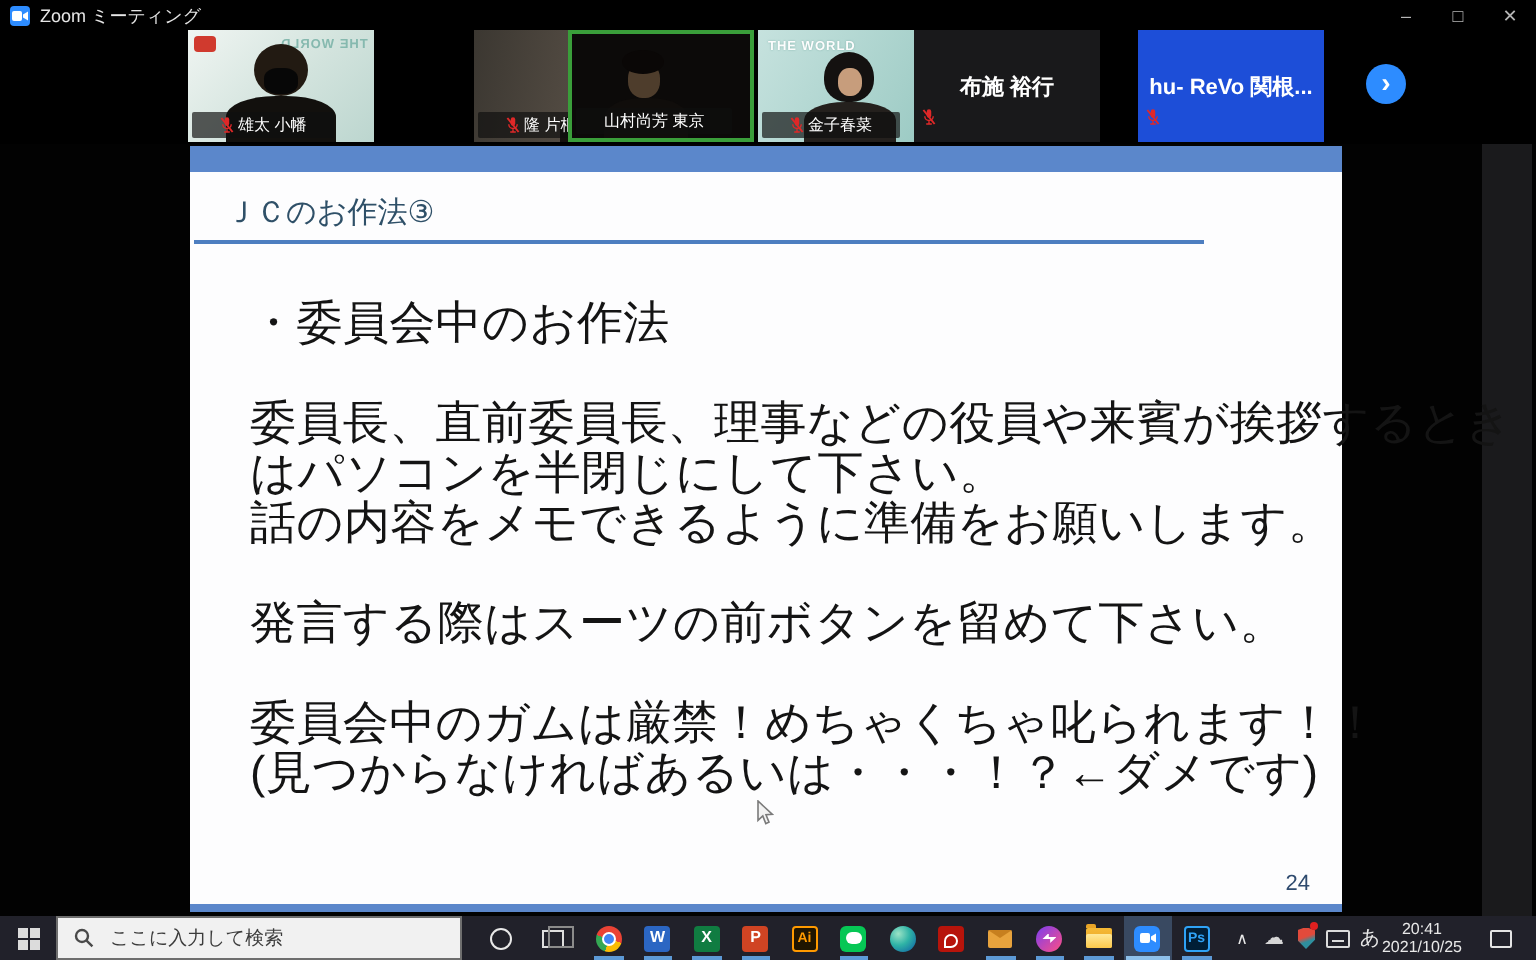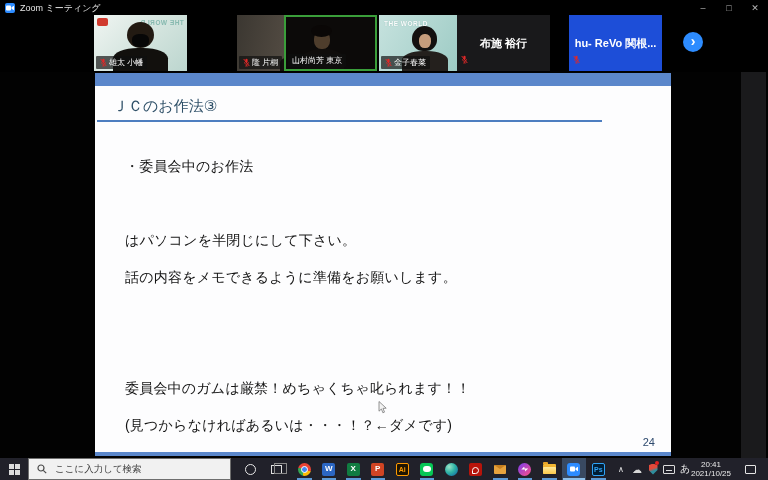--- a/index.html
+++ b/index.html
@@ -38,40 +38,40 @@
   .t3 .torso { left:16px; top:32px; width:42px; height:22px; background:#100d0b; }
   .t4 .head { left:33px; top:11px; width:25px; height:25px; background:#141110; border-radius:50% 50% 44% 44%; }
   .t4 .face { left:40px; top:19px; width:12px; height:14px; background:#c79d7c; border-radius:45%; }
   .t4 .torso { left:23px; top:36px; width:46px; height:20px; background:#24201d; }
   .logo-world { position:absolute; font-size:6.5px; font-weight:bold; letter-spacing:.5px; }
   .t1 .logo-world { right:3px; top:4px; color:#86b9af; transform:scaleX(-1); }
   .t4 .logo-world { left:5px; top:5px; color:#fdfdfd; text-shadow:0 0 1px #7fb0a9; }
   .jci-mark { position:absolute; right:3px; top:3px; color:#1b5fae; font-size:5.5px; font-weight:bold; }
   .t1 .tag { position:absolute; left:3px; top:3px; width:11px; height:8px; background:#d03a2e; border-radius:2px; }
   .badge { position:absolute; left:2px; bottom:2px; display:flex; align-items:center; gap:2px;
-    background:rgba(15,15,15,.68); color:#fff; font-size:8px; padding:1px 4px; border-radius:1px; white-space:nowrap; }
+    background:rgba(15,15,15,.68); color:#fff; font-size:8px; padding:1px 14px; border-radius:1px; white-space:nowrap; }
   .badge.nomic { gap:0;justify-content:flex-end; }
   .center-name { position:absolute; inset:0; display:flex; align-items:center; justify-content:center;
     color:#fff; font-size:11px; font-weight:600; }
   .mic-bl { position:absolute; left:4px; bottom:3px; }
   #more-btn { position:absolute; left:683px; top:18px; width:20px; height:20px; border-radius:50%;
     background:#2d8cff; color:#fff; font-size:14px; font-weight:bold; display:flex; align-items:center;
     justify-content:center; line-height:1; padding-bottom:2px; }
 
   
   #content { position:absolute; left:0; top:72px; width:768px; height:386px; background:#020202; }
   #side-strip { position:absolute; left:741px; top:0; width:25px; height:386px; background:#1a1a1c; }
   #share { position:absolute; left:95px; top:1px; width:576px; height:383px; }
   #share-top { height:13px; background:#5b87cb; }
   #slide { position:relative; height:366px; background:#fdfdfe;padding-left:18px; }
   #share-bottom { height:4px; background:#5b87cb; }
   #slide-title { position:absolute; left:18px; top:11px; font-size:15px; color:#2f5068; }
   #title-rule { position:absolute; left:2px; top:34px; width:505px; height:2px; background:#4d7ec0; }
   #slide-body { position:absolute; left:30px; top:60px; }
-  .bodyline { height:25px; font-size:14px; color:#141414; white-space:pre; letter-spacing:.2px;margin-top:12px; }
+  .bodyline { height:25px; font-size:23px; color:#141414; white-space:pre; letter-spacing:.2px; }
   #page-num { position:absolute; left:520px; top:350px; width:40px; text-align:right;
     font-size:11px; color:#2e4a6e; }
   #cursor { position:absolute; left:283px; top:314px; }
 
   
   #taskbar { position:absolute; left:0; top:458px; width:768px; height:22px; background:#21212a; }
   #start { position:absolute; left:0; top:0; width:28px; height:22px; display:flex; align-items:center; justify-content:center; }
   .winlogo { width:11px; height:11px; display:grid; grid-template-columns:5px 5px; grid-template-rows:5px 5px; gap:1px; }
   .winlogo i { background:#dcdcdc; }
   #searchbox { position:absolute; left:28px; top:0; width:203px; height:22px; background:#f1f1f1;
@@ -232,23 +232,25 @@
 <div id="content">
   <div id="side-strip"></div>
   <div id="share">
     <div id="share-top"></div>
     <div id="slide">
       <div id="slide-title">ＪＣのお作法③</div>
       <div id="title-rule"></div>
       <div id="slide-body">
         <div class="bodyline">・委員会中のお作法</div>
         <div class="bodyline"></div>
+        <div class="bodyline">委員長、直前委員長、理事などの役員や来賓が挨拶するとき</div>
         <div class="bodyline">はパソコンを半閉じにして下さい。</div>
         <div class="bodyline">話の内容をメモできるように準備をお願いします。</div>
         <div class="bodyline"></div>
+        <div class="bodyline">発言する際はスーツの前ボタンを留めて下さい。</div>
         <div class="bodyline"></div>
         <div class="bodyline">委員会中のガムは厳禁！めちゃくちゃ叱られます！！</div>
         <div class="bodyline">(見つからなければあるいは・・・！？←ダメです)</div>
       </div>
       <div id="page-num">24</div>
       <span id="cursor">
         <svg width="9" height="13" viewBox="0 0 9 13">
             <path d="M1 0.5 L1 10.2 L3.4 8 L4.9 11.8 L6.5 11.1 L5 7.4 L8.2 7.2 Z" fill="#f2f2f2" stroke="#7a7a7a" stroke-width="0.8"></path>
           </svg>
       </span>

